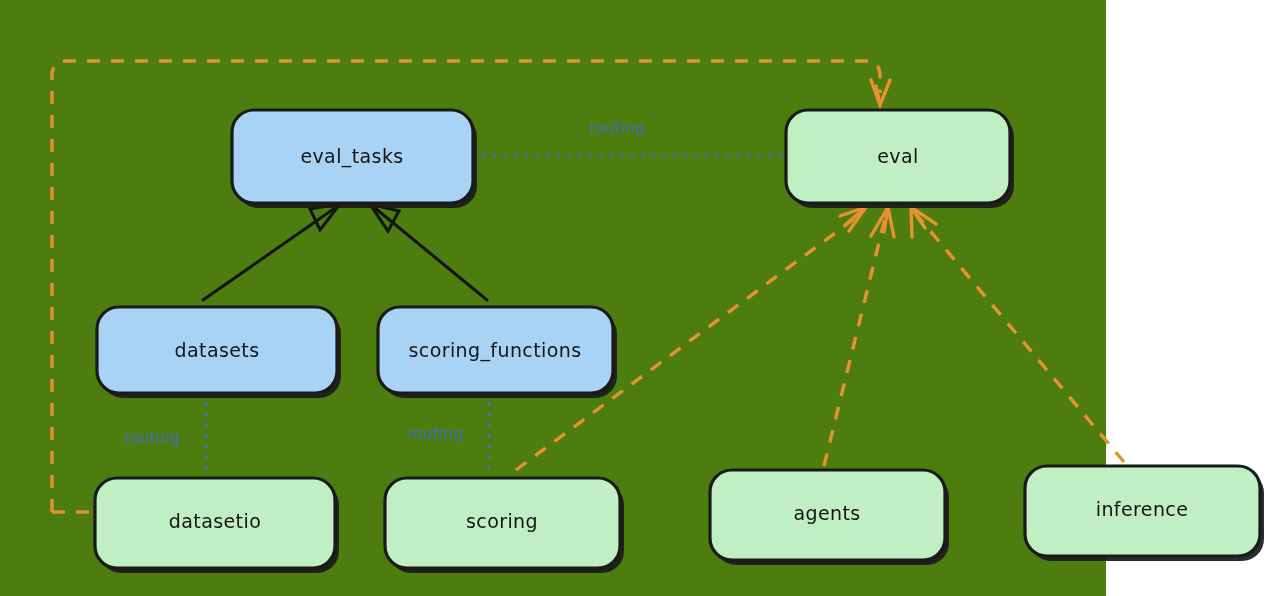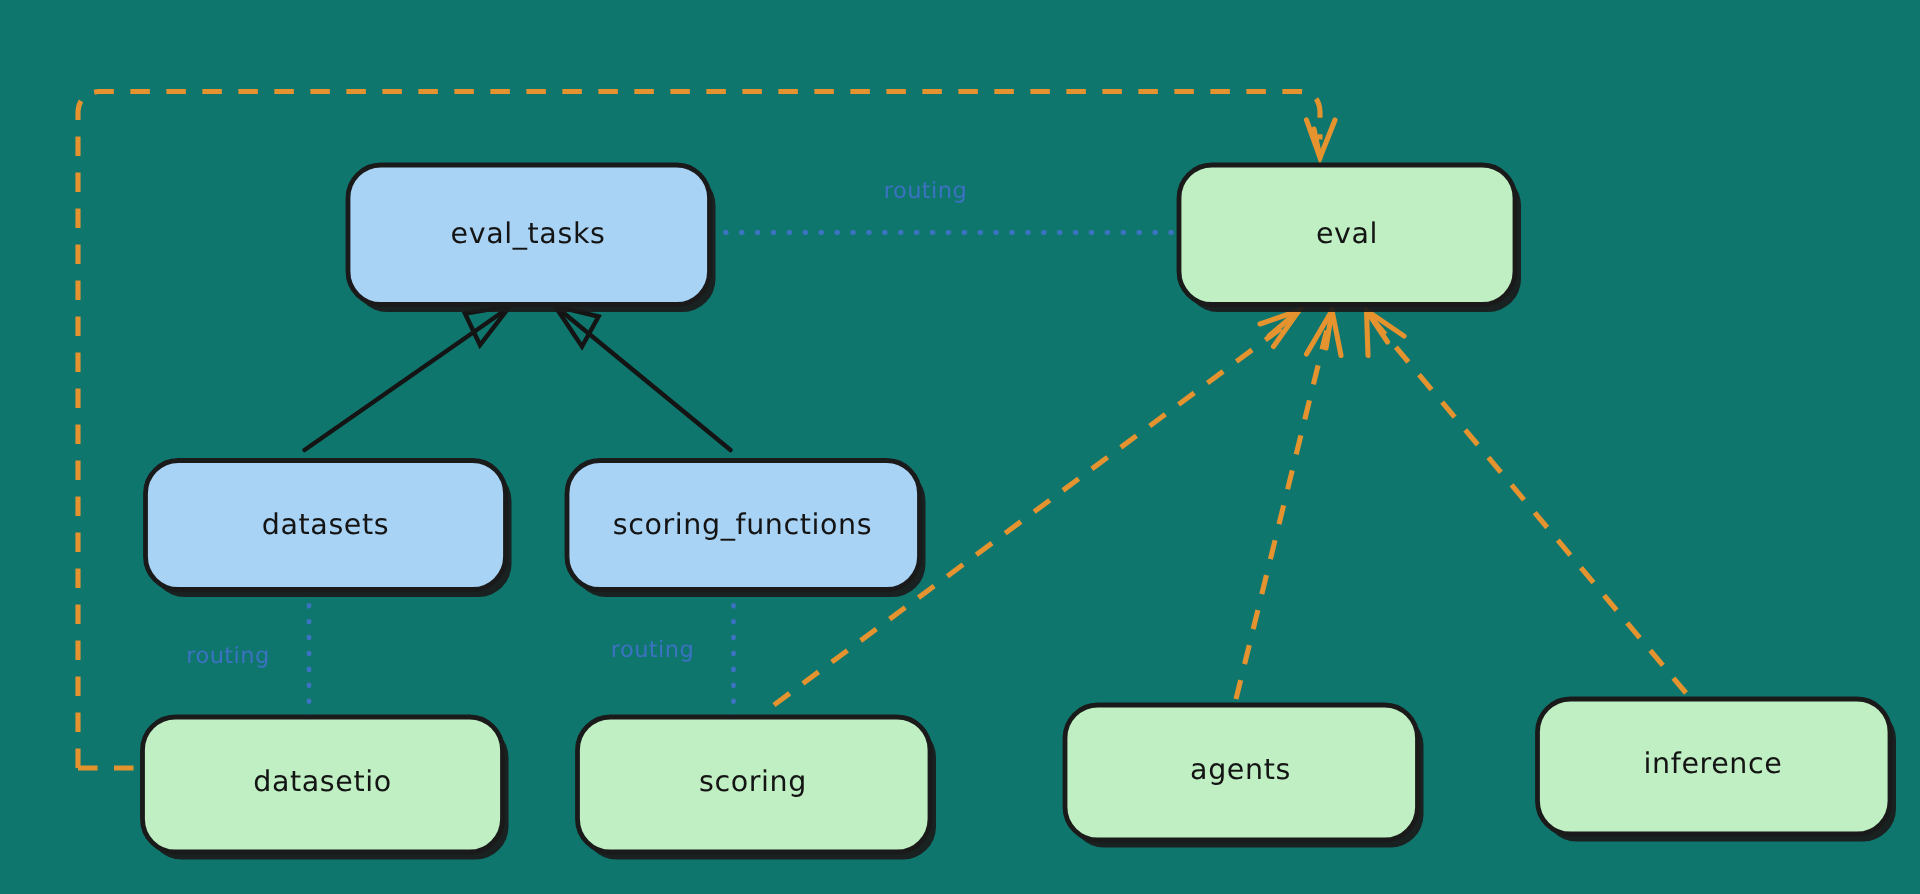--- a/index.html
+++ b/index.html
@@ -8,23 +8,23 @@
     background: #ffffff;
   }
   body {
     width: 1280px;
     height: 596px;
     overflow: hidden;
     font-family: "DejaVu Sans", sans-serif;
   }
   #diagram-root {
     position: relative;
-    width: 1280px;
+    width: 1106px;
     height: 596px;
-    background: #0f766e;
+    background: #4d7c0f;
   }
   svg#diagram-svg {
     display: block;
     width: 1280px;
     height: 596px;
   }
   .node-label {
     font-family: "DejaVu Sans", sans-serif;
     font-size: 19px;
     fill: #141414;

